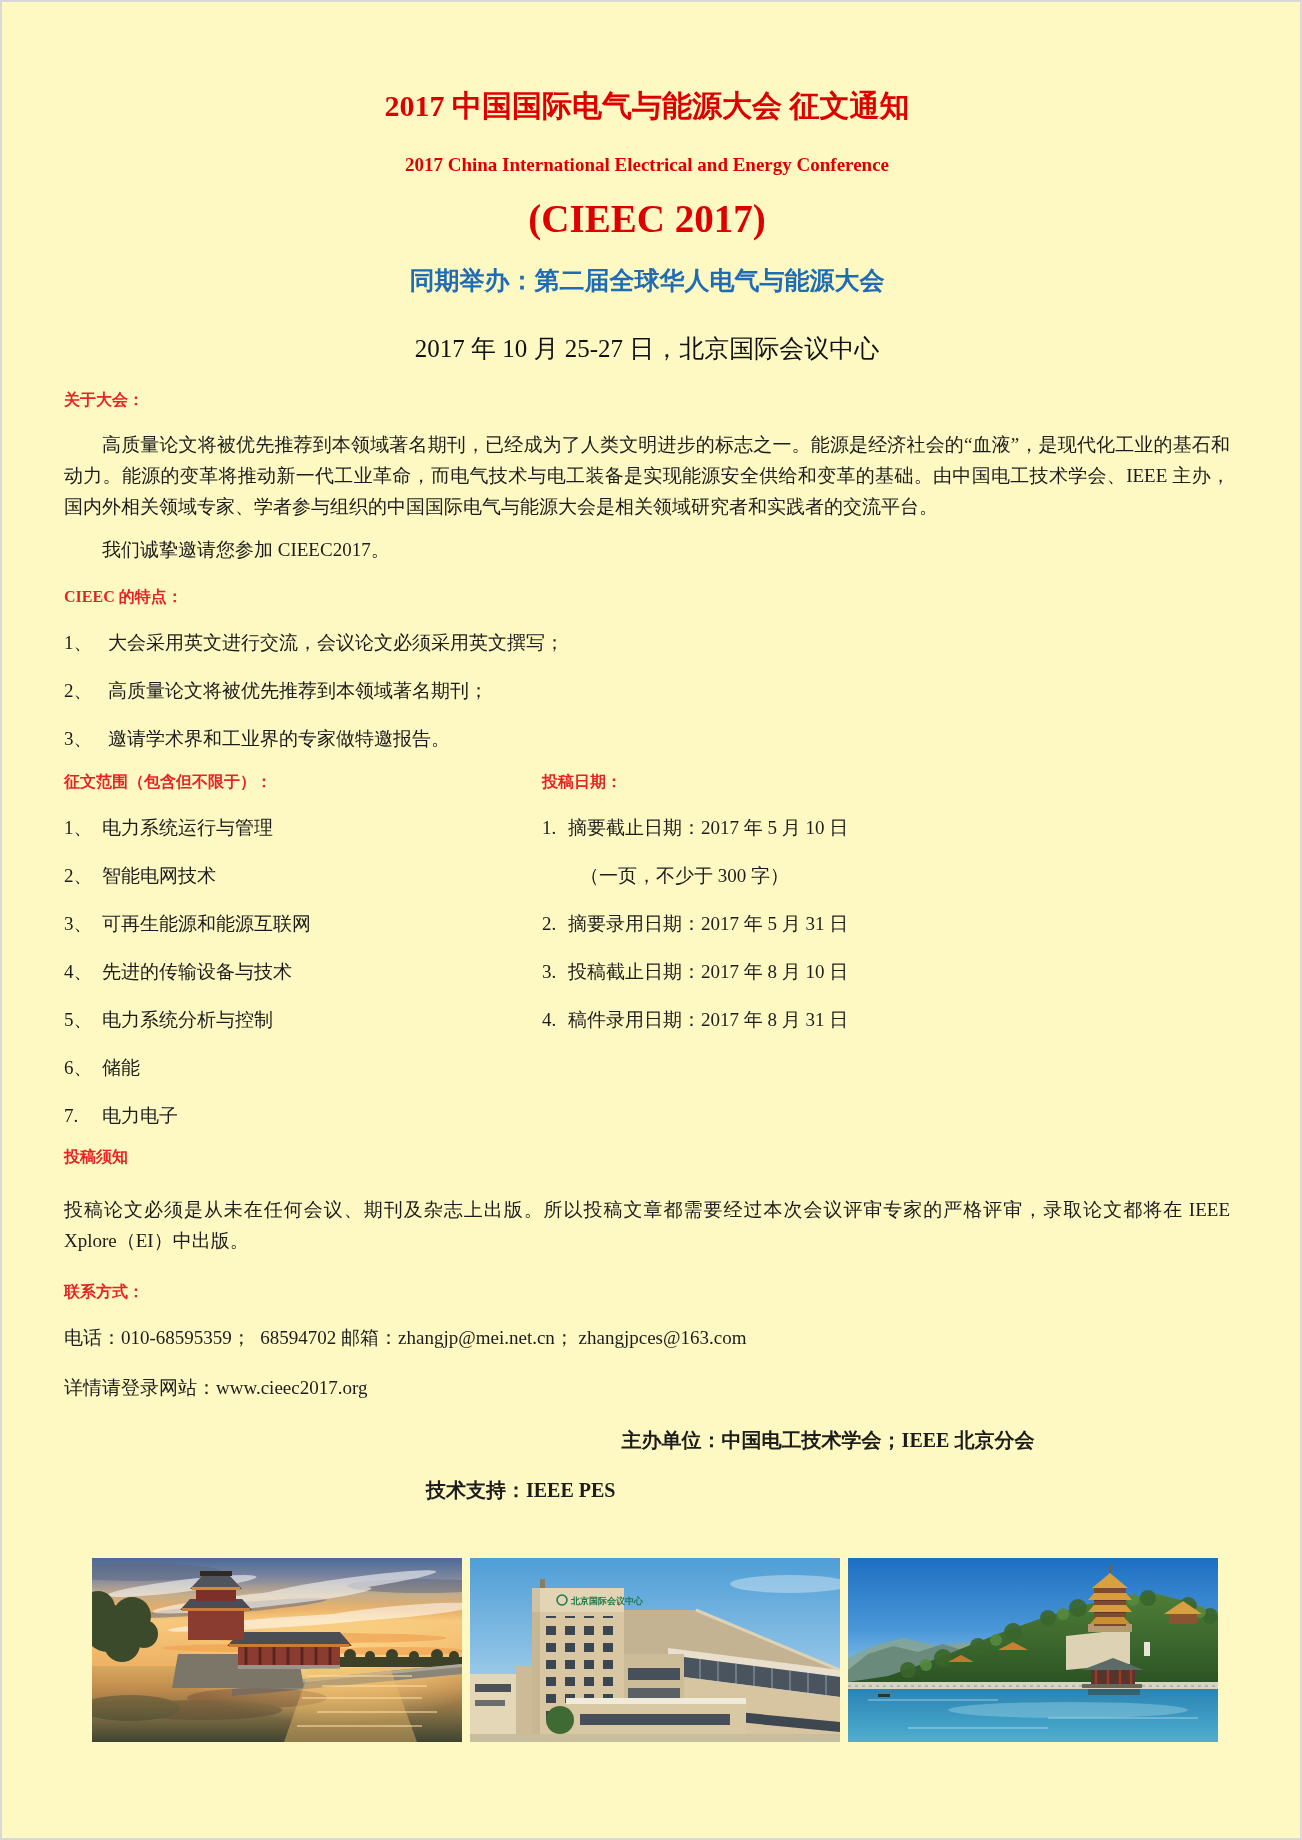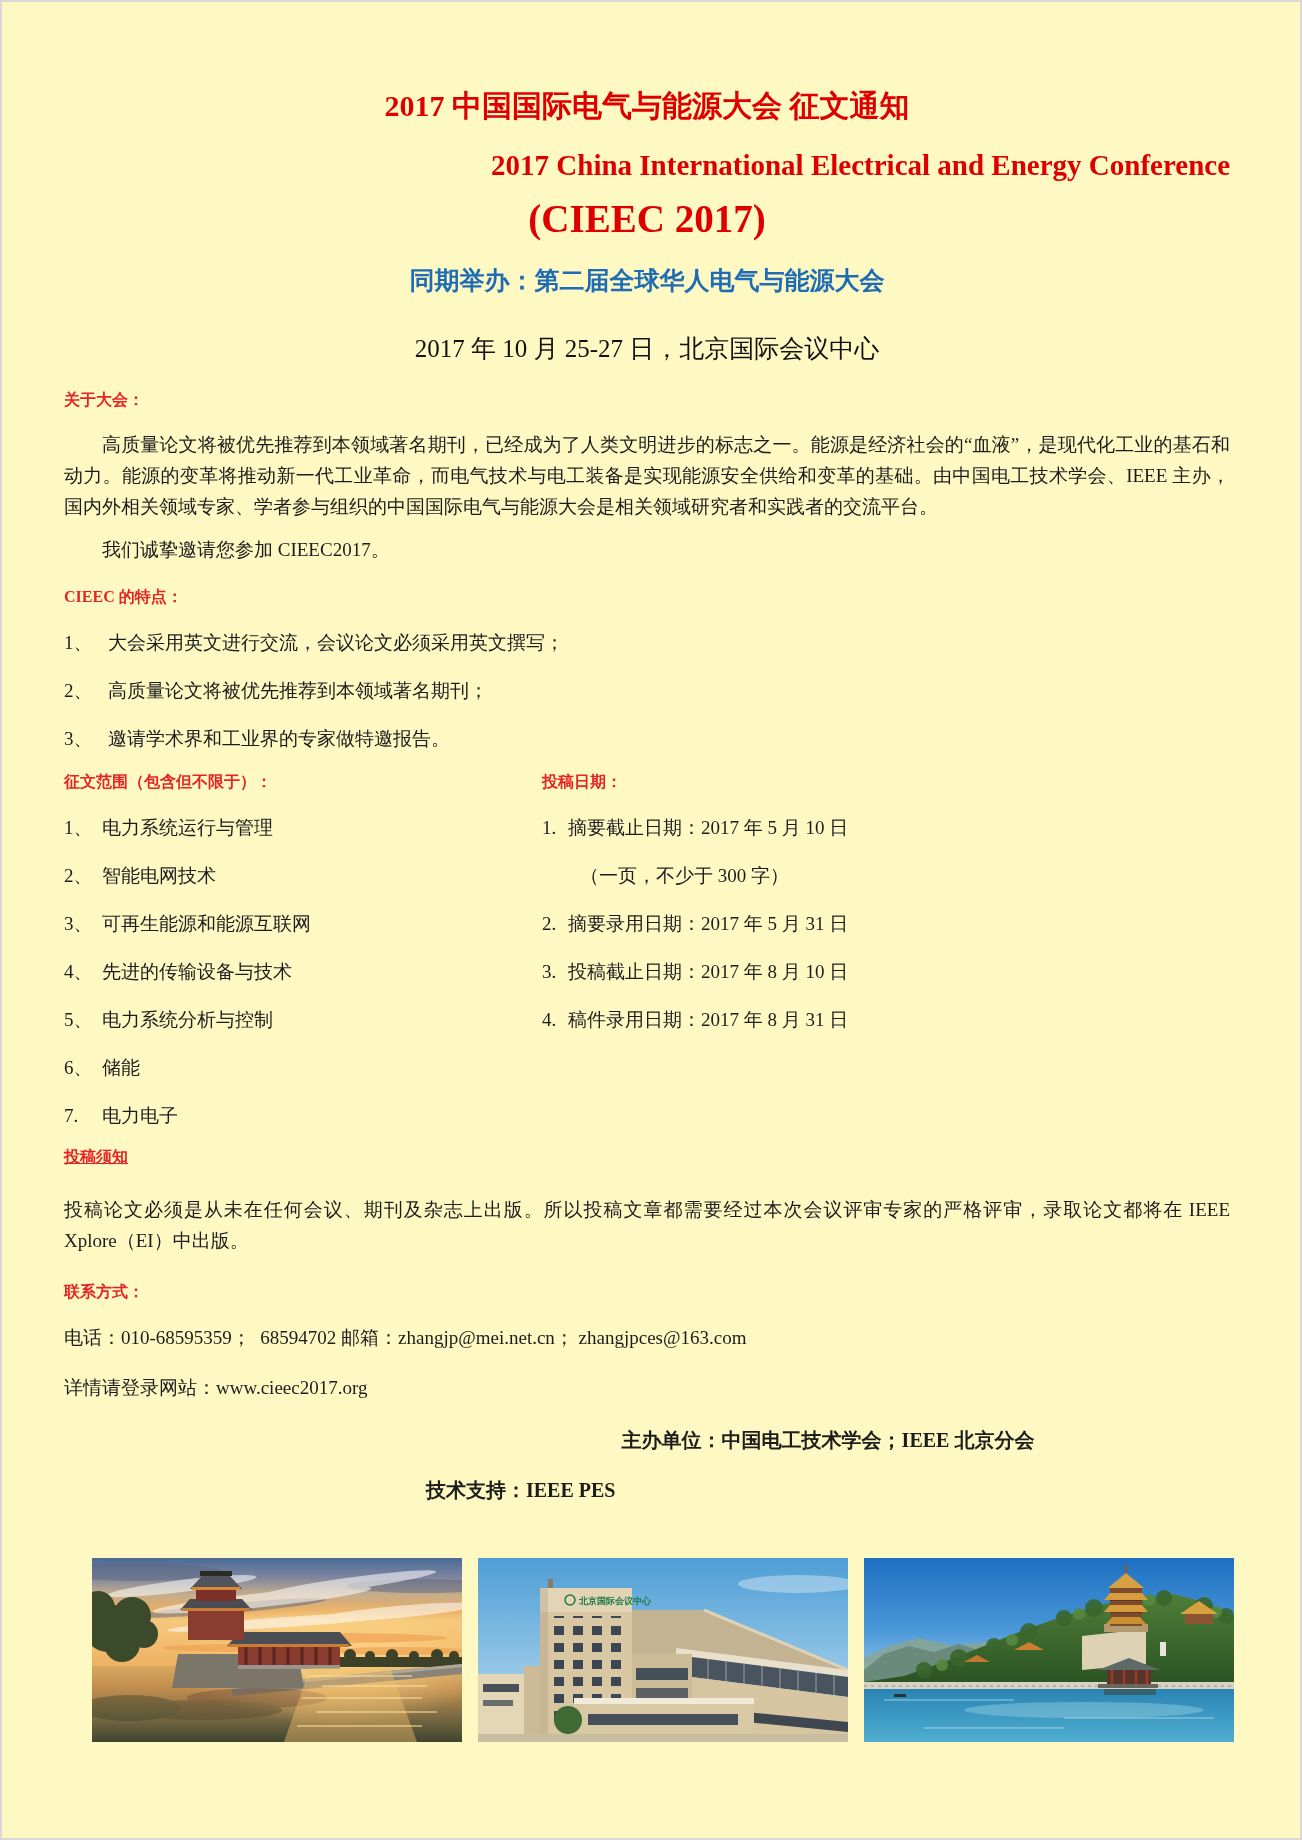--- a/index.html
+++ b/index.html
@@ -14,21 +14,21 @@
     color:#1c1c1c;
     font-size:19px;
     overflow:hidden;
   }
   .center { text-align:center; }
   .red-title { color:#de0000; font-weight:bold; }
   .red-head { color:#e52525; font-weight:bold; font-size:16px; line-height:23px; }
   .blue-sub { color:#1e6cb5; font-weight:bold; }
 
   .t1 { font-size:30px; line-height:36px; padding-top:86px; }
-  .t2 { font-size:29px; line-height:34px; margin-top:24px;text-align:right; }
+  .t2 { font-size:19px; line-height:34px; margin-top:24px; }
   .t3 { font-size:39px; line-height:34px; margin-top:20px; }
   .sub { font-size:25px; line-height:30px; margin-top:30px; }
   .dateline { font-size:25px; line-height:30px; margin-top:38px; color:#111; }
 
   .h-about { margin-top:24px; }
   .para { line-height:31px; margin:18px 0 0 0; text-align:justify; }
   .indent2 { text-indent:2em; }
   .para2 { margin-top:12px; }
   .h-feat { margin-top:20px; }
 
@@ -36,34 +36,34 @@
   .li .num { flex:0 0 44px; }
   .feat-li:first-of-type { margin-top:20px; }
 
   .cols { display:flex; margin-top:18px; }
   .col-left { flex:0 0 478px; }
   .col-right { flex:1; }
   .col-left .li .num { flex:0 0 38px; }
   .col-right .li .num { flex:0 0 26px; }
   .sub-indent { padding-left:12px; }
 
-  .h-note { margin-top:16px;text-decoration:underline; }
+  .h-note { margin-top:16px; }
   .note-para { margin-top:26px; }
   .h-contact { margin-top:24px; }
   .line { line-height:26px; margin-top:22px; }
   .line2 { line-height:26px; margin-top:24px; }
   .pre { white-space:pre-wrap; }
 
   .org { font-weight:bold; font-size:20px; line-height:26px; margin-left:362px; }
   .org1 { margin-top:26px;text-align:center; }
   .org2 { margin-top:24px; }
 
   .photos {
     position:absolute; left:90px; top:1556px;
-    display:flex; gap:16px;
+    display:flex; gap:8px;
   }
   .photo { width:370px; height:184px; overflow:hidden; position:relative; }
   .photo svg { display:block; }
 </style>
 </head>
 <body>
 
 <div class="page">
 
   <div class="t1 center red-title">2017 中国国际电气与能源大会 征文通知</div>

